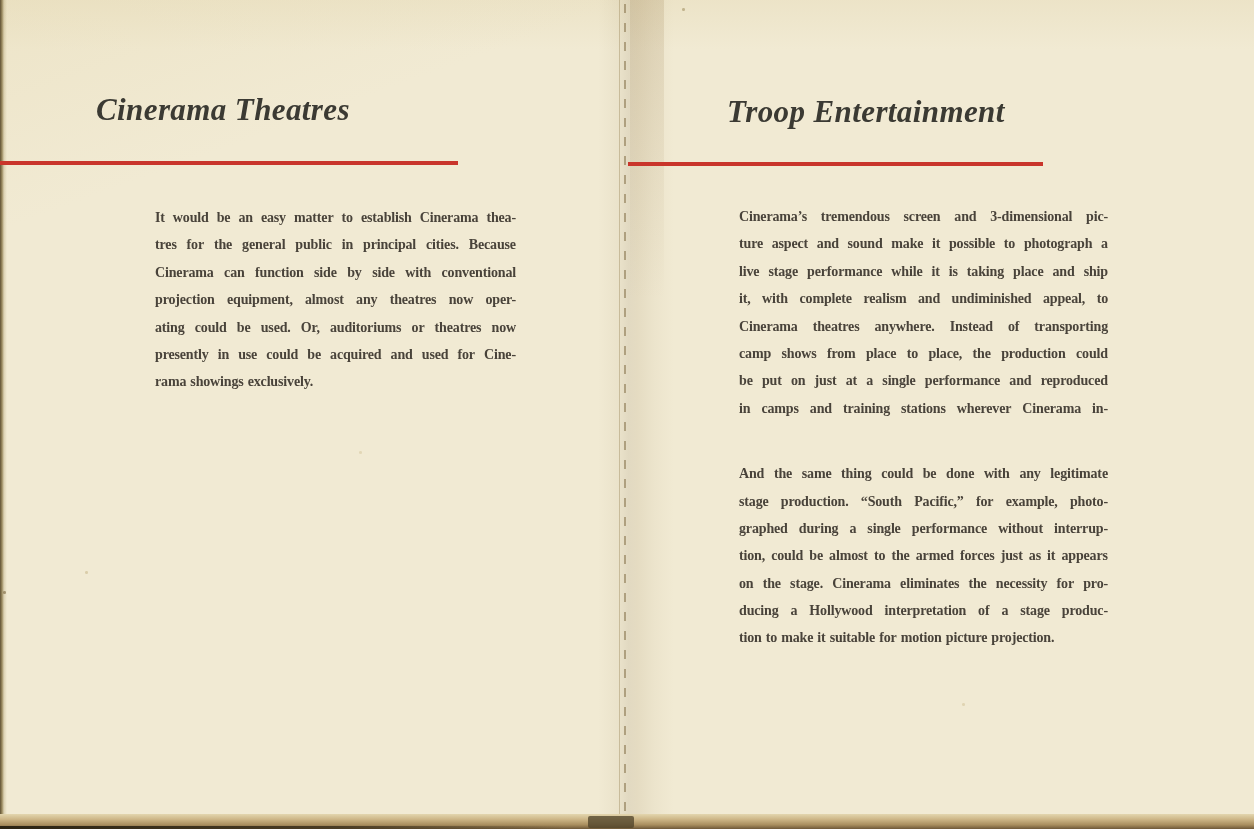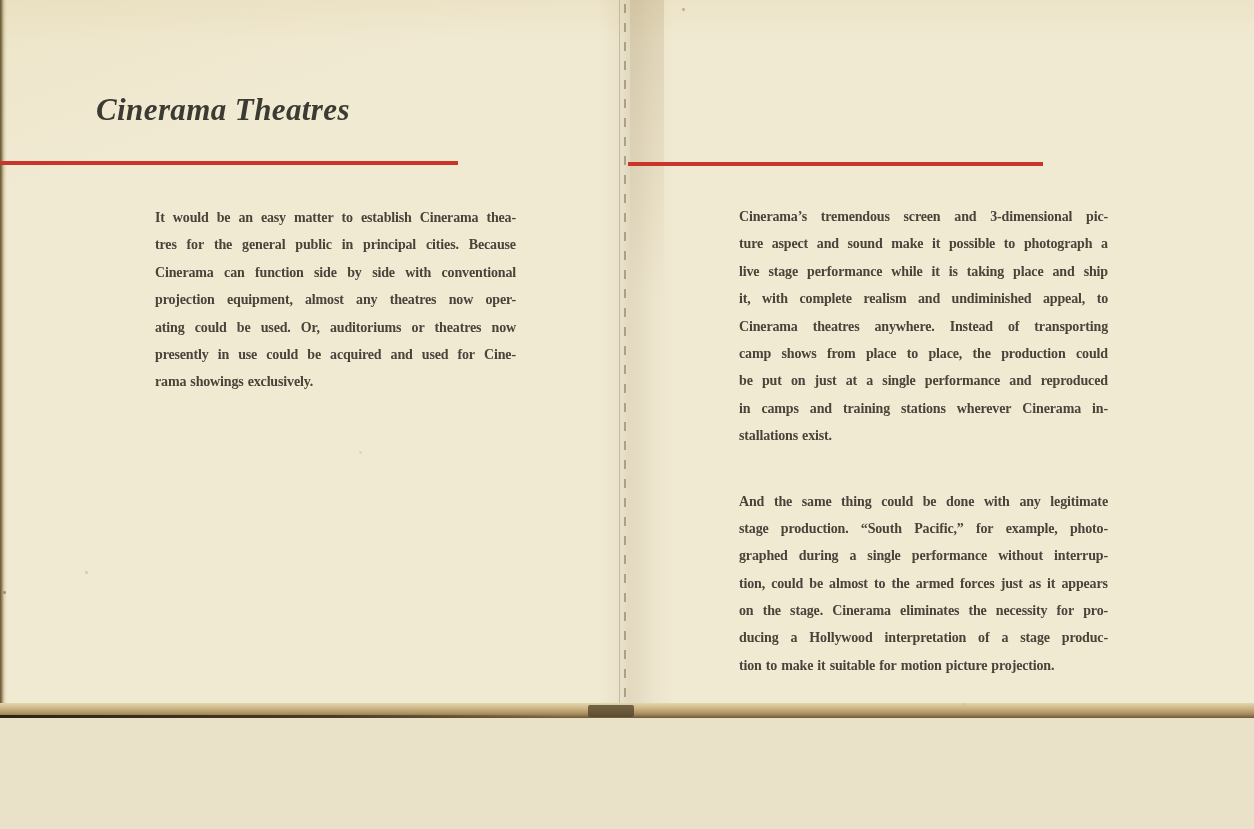--- a/index.html
+++ b/index.html
@@ -7,21 +7,21 @@
     --rule:#c9352b;
     --heading-ink:#3b3a33;
     --body-ink:#49433a;
     --binding:#8a6f45;
   }
   *{margin:0;padding:0;box-sizing:border-box;}
   html,body{width:1254px;height:829px;overflow:hidden;}
   body{font-family:"Liberation Serif","DejaVu Serif",serif;background:#e9e2c9;}
 
   .spread{
-    position:relative;width:1254px;height:718px;
+    position:relative;width:1254px;height:829px;
     background:
       linear-gradient(160deg, rgba(230,218,180,.35) 0%, rgba(0,0,0,0) 18%),
       linear-gradient(to bottom, rgba(222,208,165,.25) 0%, rgba(0,0,0,0) 6%),
       var(--paper);
     overflow:hidden;
   }
 
   
   .left-edge{
     position:absolute;left:0;top:0;bottom:14px;width:7px;
@@ -196,20 +196,21 @@
           <div class="text-line last">
             <span>rama</span>
             <span>showings</span>
             <span>exclusively.</span>
           </div>
         </div>
     </div>
   </div>
 
   <div class="page page-right">
+    <h1 class="page-title">Troop Entertainment</h1>
     <div class="section-rule"></div>
     <div class="body-text">
       <div class="paragraph">
           <div class="text-line">
             <span>Cinerama’s</span>
             <span>tremendous</span>
             <span>screen</span>
             <span>and</span>
             <span>3-dimensional</span>
             <span>pic-</span>
@@ -282,24 +283,20 @@
           <div class="text-line">
             <span>in</span>
             <span>camps</span>
             <span>and</span>
             <span>training</span>
             <span>stations</span>
             <span>wherever</span>
             <span>Cinerama</span>
             <span>in-</span>
           </div>
-          <div class="text-line last">
-            <span>stallations</span>
-            <span>exist.</span>
-          </div>
         </div>
       <div class="paragraph">
           <div class="text-line">
             <span>And</span>
             <span>the</span>
             <span>same</span>
             <span>thing</span>
             <span>could</span>
             <span>be</span>
             <span>done</span>

